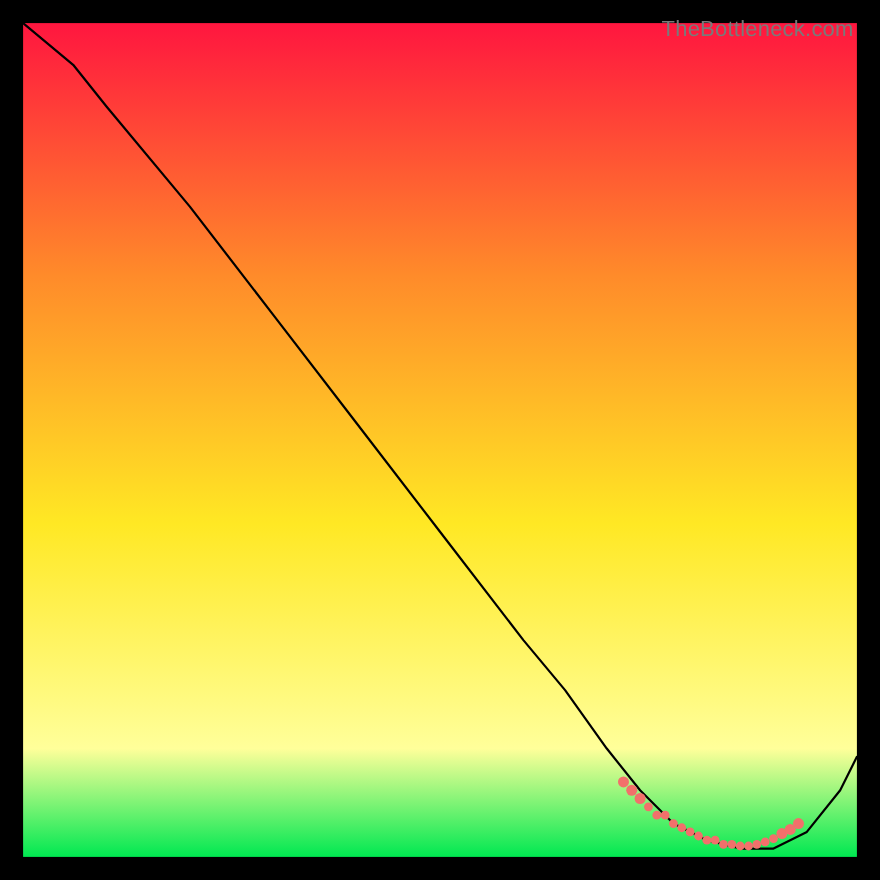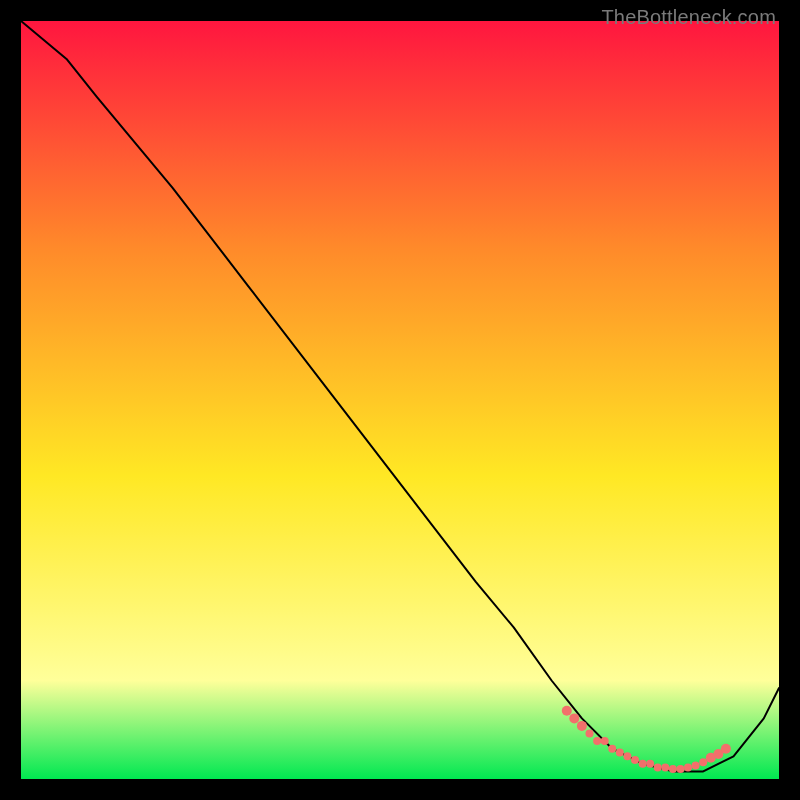--- a/index.html
+++ b/index.html
@@ -21,21 +21,21 @@
   }
   .plot {
     position: absolute;
     left: 0;
     top: 0;
     width: 758px;
     height: 758px;
   }
   .watermark {
     position: absolute;
-    top: 6px;
+    top: 16px;
     right: 24px;
     color: #7a7a7a;
     font-size: 20px;
     letter-spacing: 0.2px;
     font-weight: 500;
   }
 </style>
 </head>
 <body>
 

